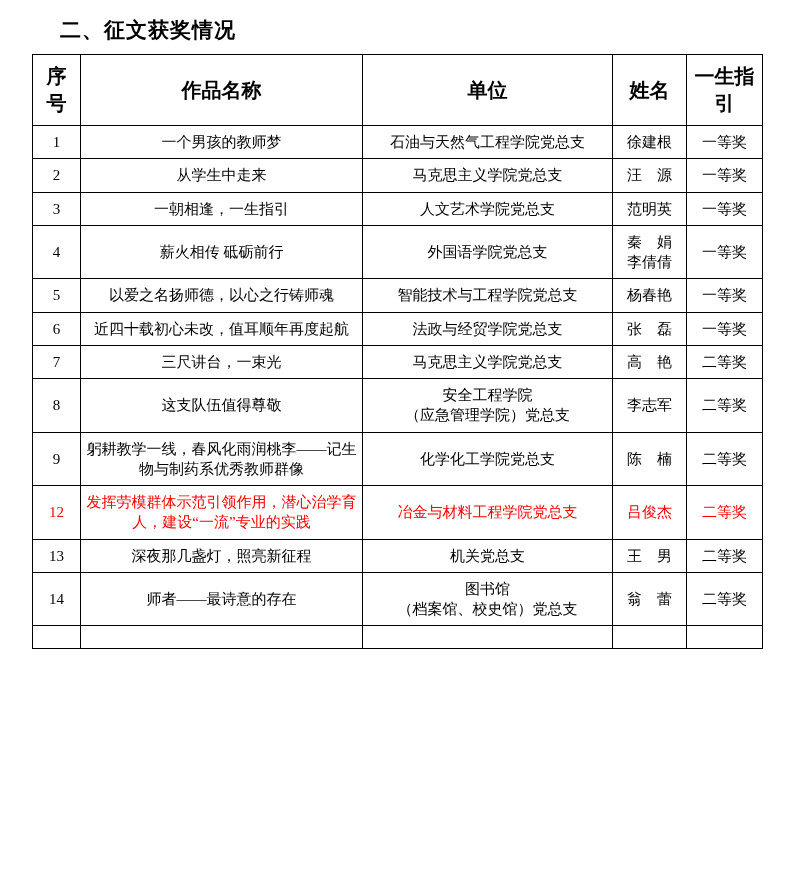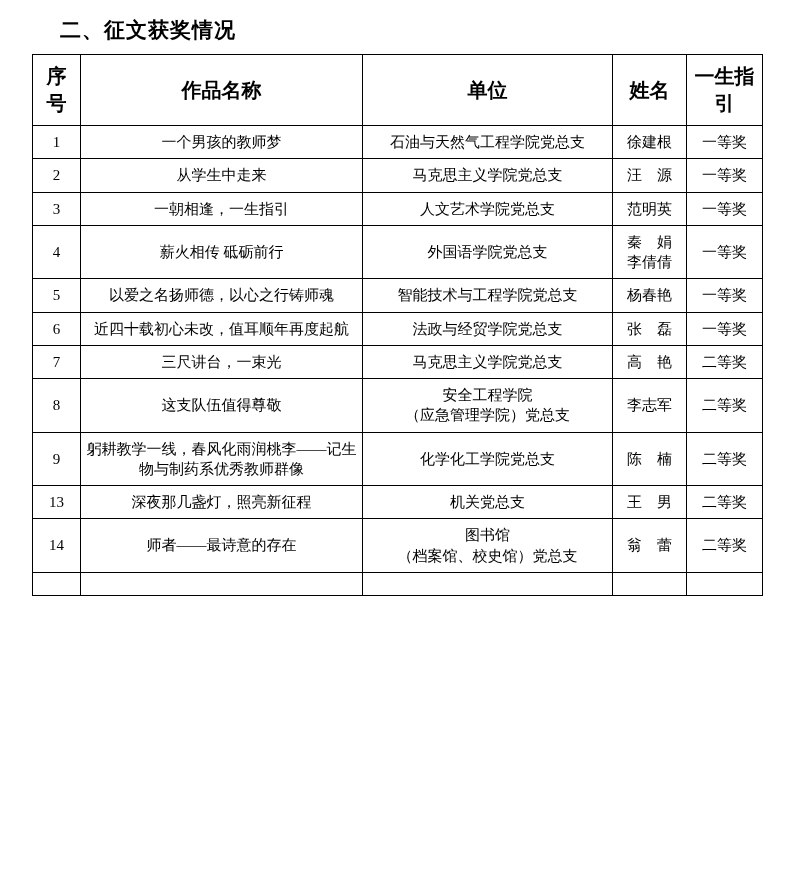--- a/index.html
+++ b/index.html
@@ -142,20 +142,27 @@
           <td>二等奖</td>
         </tr>
         <tr>
           <td>9</td>
           <td class="cell-title">躬耕教学一线，春风化雨润桃李——记生物与制药系优秀教师群像</td>
           <td>化学化工学院党总支</td>
           <td>陈　楠</td>
           <td>二等奖</td>
         </tr>
         <tr>
+          <td class="highlight-red">12</td>
+          <td class="cell-title highlight-red">发挥劳模群体示范引领作用，潜心治学育人，建设“一流”专业的实践</td>
+          <td class="highlight-red">冶金与材料工程学院党总支</td>
+          <td class="highlight-red">吕俊杰</td>
+          <td class="highlight-red">二等奖</td>
+        </tr>
+        <tr>
           <td>13</td>
           <td class="cell-title">深夜那几盏灯，照亮新征程</td>
           <td>机关党总支</td>
           <td>王　男</td>
           <td>二等奖</td>
         </tr>
         <tr>
           <td>14</td>
           <td class="cell-title">师者——最诗意的存在</td>
           <td>图书馆<br>（档案馆、校史馆）党总支</td>

